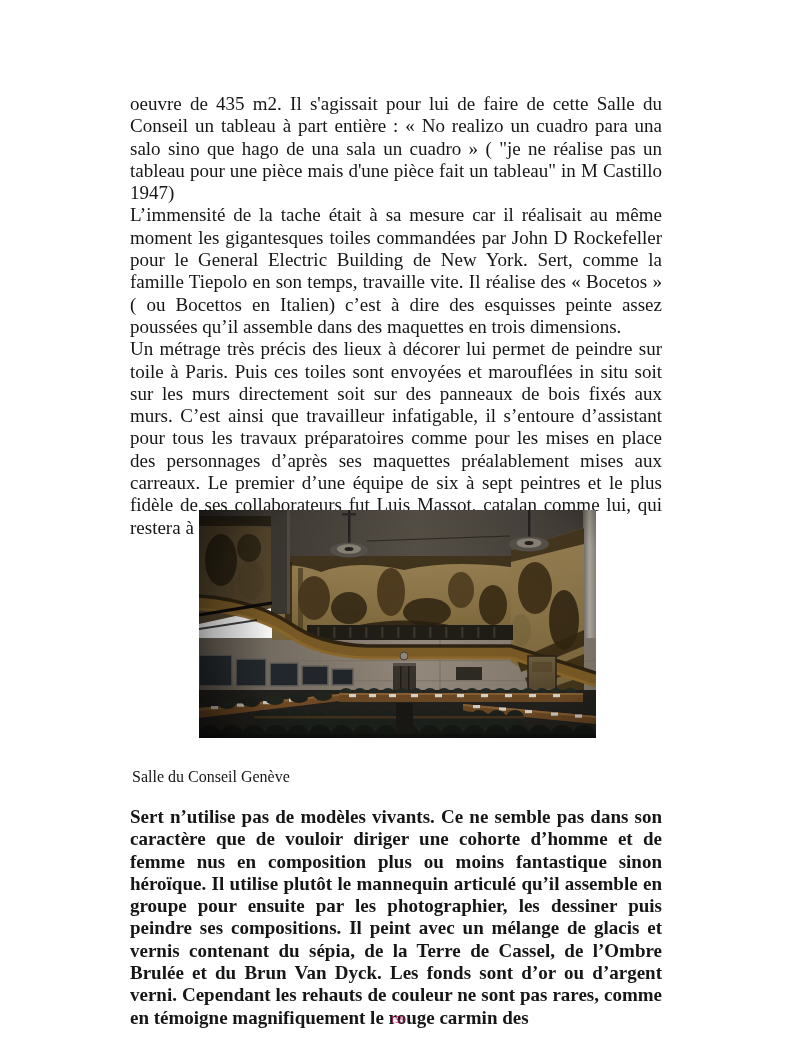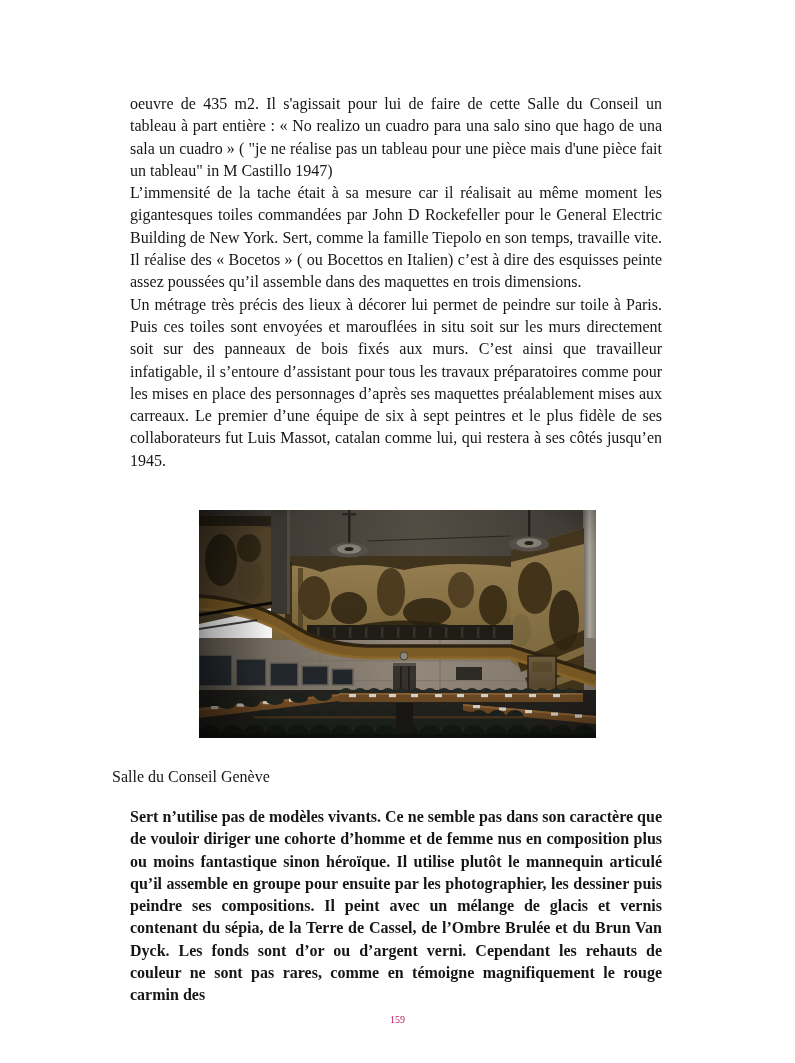--- a/index.html
+++ b/index.html
@@ -14,38 +14,38 @@
     margin: 0 auto;
     background: #ffffff;
     overflow: hidden;
     font-family: "Liberation Serif", "DejaVu Serif", serif;
     color: #161616;
   }
   .body-text {
     position: absolute;
     left: 130px;
     width: 532px;
-    font-size: 16px;
+    font-size: 19px;
     line-height: 22.3px;
     text-align: justify;
   }
   .body-text p { margin: 0; padding: 0; }
   .block-1 { top: 93px; }
   .block-2 { top: 806px; font-weight: bold; }
   .figure {
     position: absolute;
     left: 199px;
     top: 510px;
     width: 397px;
     height: 228px;
   }
   .figure svg { display: block; width: 100%; height: 100%; }
   .caption {
     position: absolute;
-    left: 112px;
+    left: 132px;
     top: 766px;
     width: 532px;
     font-size: 16px;
     line-height: 22px;
     text-align: left;
     font-family: Liberation Serif, serif;
   }
   .page-number {
     position: absolute;
     left: 0;

